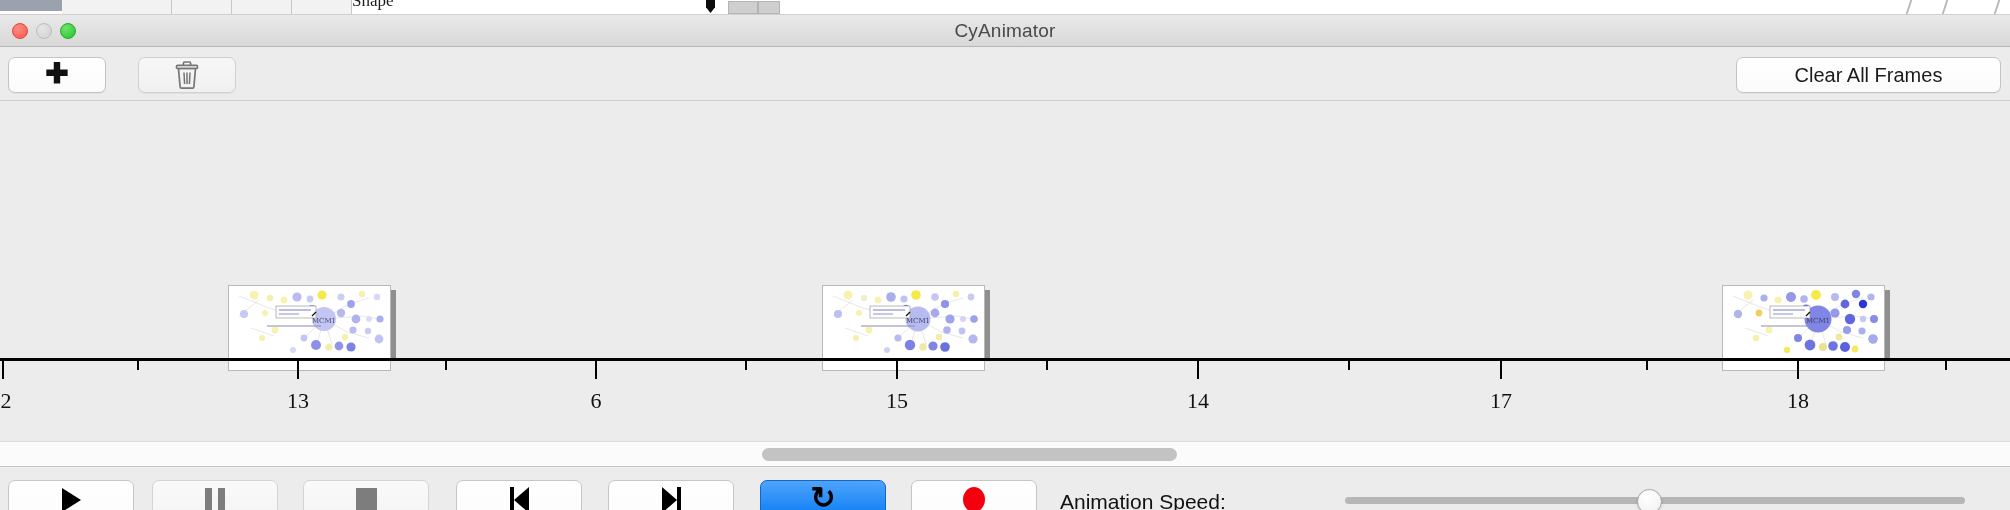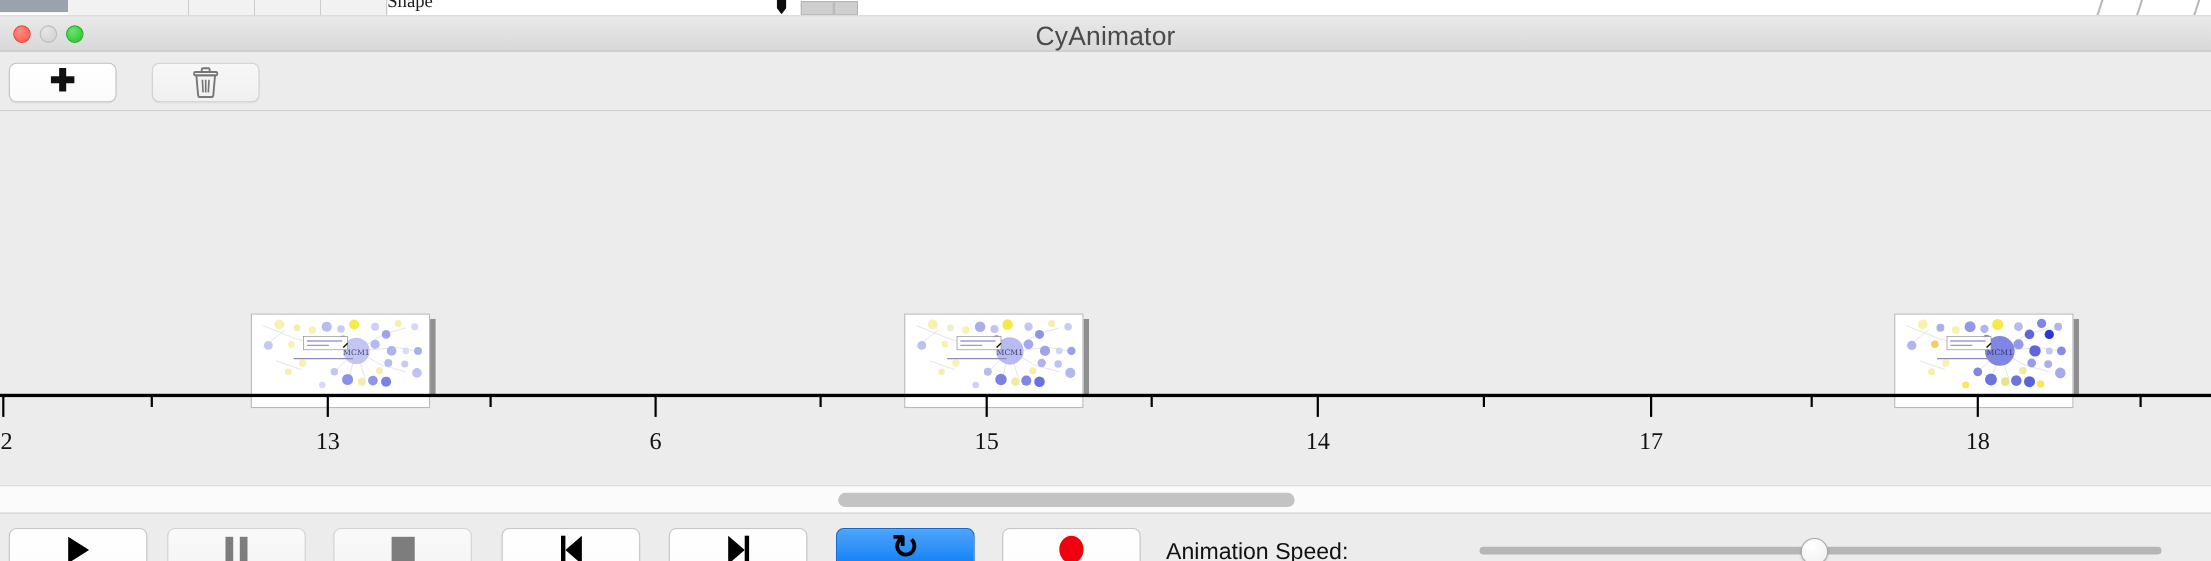--- a/index.html
+++ b/index.html
@@ -57,21 +57,21 @@
     background: linear-gradient(to bottom, #e9e9e9 0%, #d8d8d8 100%);
     border-bottom: 1px solid #b6b6b6;
   }
   .traffic { position: absolute; left: 12px; top: 8px; display: flex; gap: 8px; }
   .dot { width: 16px; height: 16px; border-radius: 50%; }
   .dot.red    { background: radial-gradient(circle at 35% 30%, #ff8a80, #f9574d); border: 1px solid #e0443c; }
   .dot.yellow { background: radial-gradient(circle at 35% 30%, #e6e6e6, #cfcfcf); border: 1px solid #bdbdbd; }
   .dot.green  { background: radial-gradient(circle at 35% 30%, #6ee26e, #23c423); border: 1px solid #1fae23; }
   .win-title {
     position: absolute; left: 0; right: 0; top: 5px; text-align: center;
-    font-size: 24px; color: #4a4a4a; letter-spacing: .2px;
+    font-size: 19px; color: #4a4a4a; letter-spacing: .2px;
   }
 
   
   .toolbar {
     position: relative; height: 54px; width: 100%;
     background: #ececec; border-bottom: 1px solid #cfcfcf;
   }
   .tb-btn {
     position: absolute; top: 10px; height: 36px;
     border: 1px solid #c3c3c3; border-radius: 7px;
@@ -228,20 +228,23 @@
         <svg width="26" height="28" viewBox="0 0 26 28">
           <path d="M4.5 7.5 h17 l-1.6 18.2 a1.6 1.6 0 0 1 -1.6 1.5 h-10.6 a1.6 1.6 0 0 1 -1.6 -1.5 z" fill="none" stroke="#767676" stroke-width="1.7"></path>
           <rect x="2.5" y="4.4" width="21" height="3.1" rx="1.1" fill="none" stroke="#767676" stroke-width="1.7"></rect>
           <path d="M9.4 4.4 v-2.2 a1.2 1.2 0 0 1 1.2 -1.2 h4.8 a1.2 1.2 0 0 1 1.2 1.2 v2.2" fill="none" stroke="#767676" stroke-width="1.7"></path>
           <line x1="10" y1="11.5" x2="10.6" y2="23" stroke="#767676" stroke-width="1.5"></line>
           <line x1="13" y1="11.5" x2="13" y2="23" stroke="#767676" stroke-width="1.5"></line>
           <line x1="16" y1="11.5" x2="15.4" y2="23" stroke="#767676" stroke-width="1.5"></line>
         </svg>
       </div>
 
+      <div class="tb-btn" id="btn-clear">
+        <span class="clear-label">Clear All Frames</span>
+      </div>
     </div>
 
     <div class="timeline">
 
       <div class="frame" style="left:228px;">
         <div class="shadowbox"></div>
         <div class="canvas">
           <svg width="161" height="67" viewBox="0 0 161 67">
             <g stroke="#cfcfcf" stroke-width="0.5" fill="none">
               <path d="M10 10 L40 22 L70 30 L95 33 M95 33 L120 18 M95 33 L132 30 M95 33 L118 46 M95 33 L75 52 M95 33 L88 58 M95 33 L103 58 M30 14 L10 30 M22 42 L45 50 M140 12 L120 18 M132 30 L150 33 M118 46 L140 52"></path>

